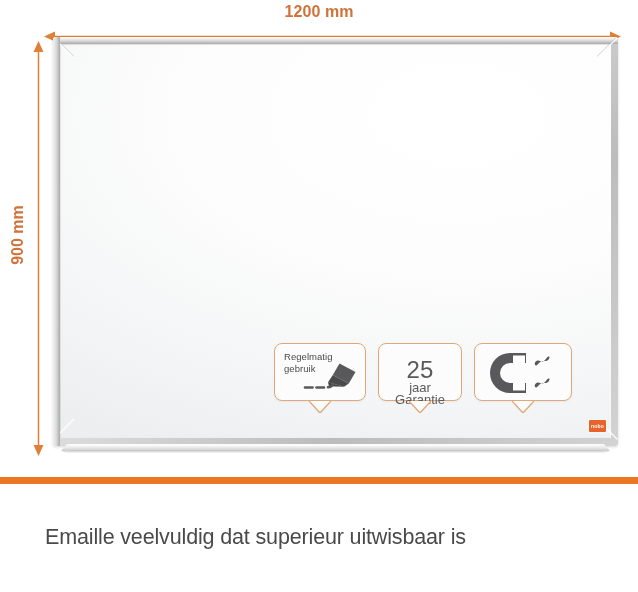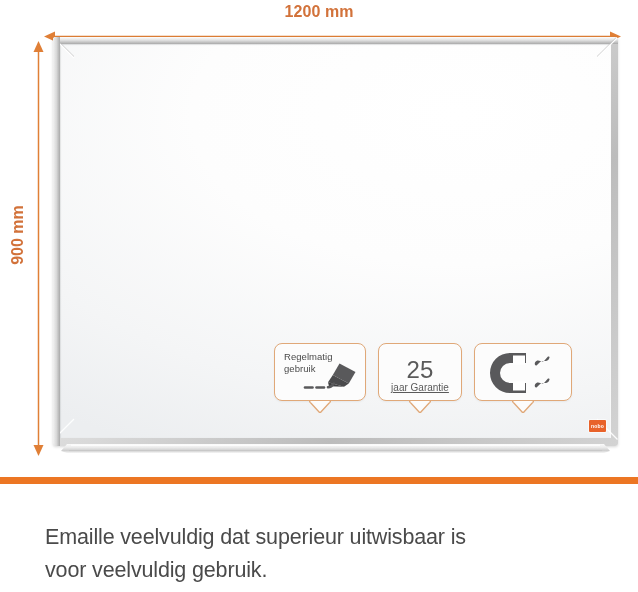--- a/index.html
+++ b/index.html
@@ -202,25 +202,24 @@
     letter-spacing: 0.05px;
   }
   .badge-big-number {
     font-size: 24px;
     color: #5a5a5a;
     line-height: 27px;
     letter-spacing: 0.2px;
     font-weight: normal;
   }
   .badge-sub {
-    font-size: 10px;
+    font-size: 13px;
     color: #5a5a5a;
     line-height: 12px;
     margin-top: -1px;
-    text-decoration: underline;
   }
 
   .marker-icon {
     position: absolute;
     right: 4px;
     top: 16px;
     width: 58px;
     height: 36px;
   }
   .magnet-icon {
@@ -399,16 +398,15 @@
           <line x1="1.5" y1="0" x2="20.5" y2="0" stroke="#fcfcfc" stroke-width="2.6"></line>
         </svg>
       </div>
     </div>
   </div>
 
   <div class="divider"></div>
 
   <div class="caption">
     <span class="caption-line">Emaille veelvuldig dat superieur uitwisbaar is</span>
-    <span class="caption-line">voor veelvuldig gebruik.</span>
   </div>
 
 </div>
 
 </body></html>

